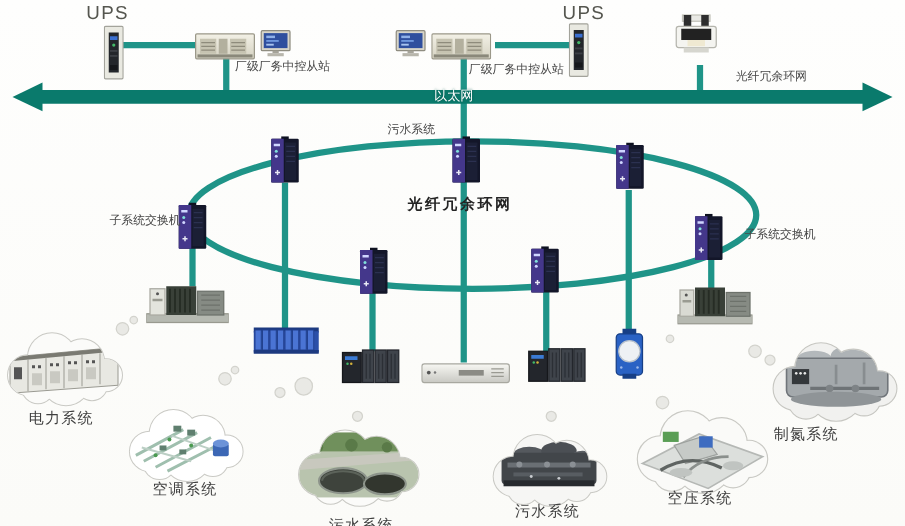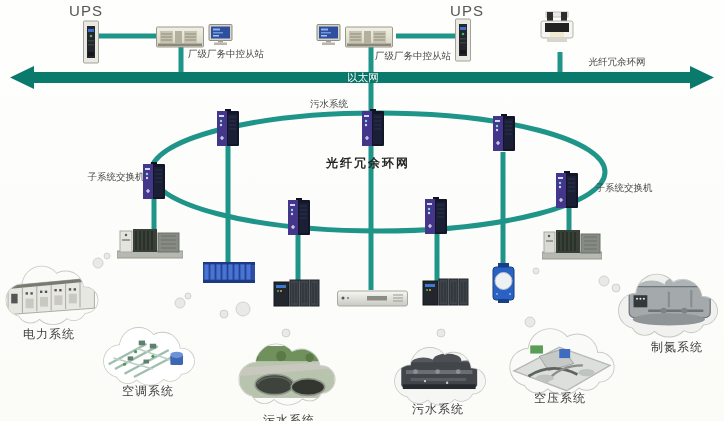--- a/index.html
+++ b/index.html
@@ -652,15 +652,15 @@
   <div class="lbl eth" style="left:363px;top:72px">以太网</div>
   <div class="lbl small" style="left:329px;top:98px">污水系统</div>
   <div class="lbl ring-title" style="left:368px;top:158px">光纤冗余环网</div>
   <div class="lbl small" style="left:116px;top:171px">子系统交换机</div>
   <div class="lbl small" style="left:624px;top:182px">子系统交换机</div>
   <div class="lbl sys" style="left:49px;top:329px">电力系统</div>
   <div class="lbl sys" style="left:148px;top:386px">空调系统</div>
   <div class="lbl sys" style="left:289px;top:415px">污水系统</div>
   <div class="lbl sys" style="left:438px;top:404px">污水系统</div>
   <div class="lbl sys" style="left:560px;top:393px">空压系统</div>
-  <div class="lbl sys" style="left:677px;top:342px">制氮系统</div>
+  <div class="lbl sys" style="left:645px;top:342px">制氮系统</div>
 
 </div>
 
 </body></html>

